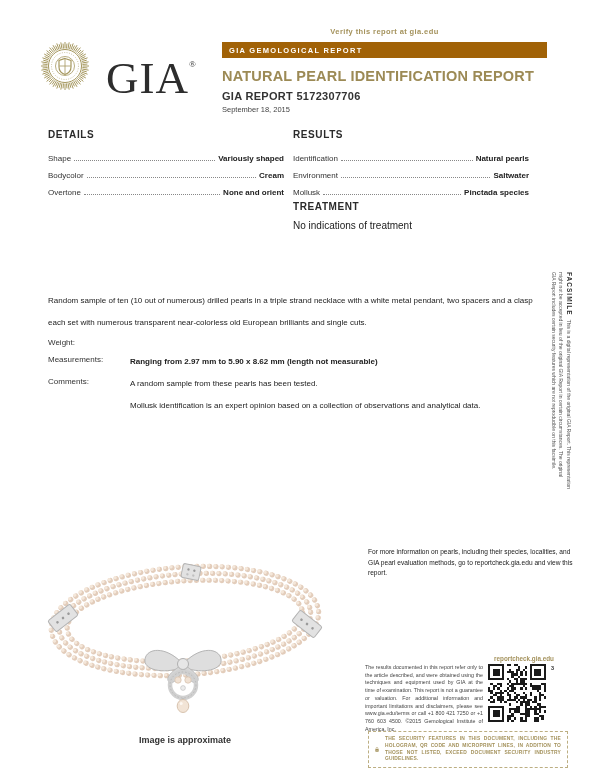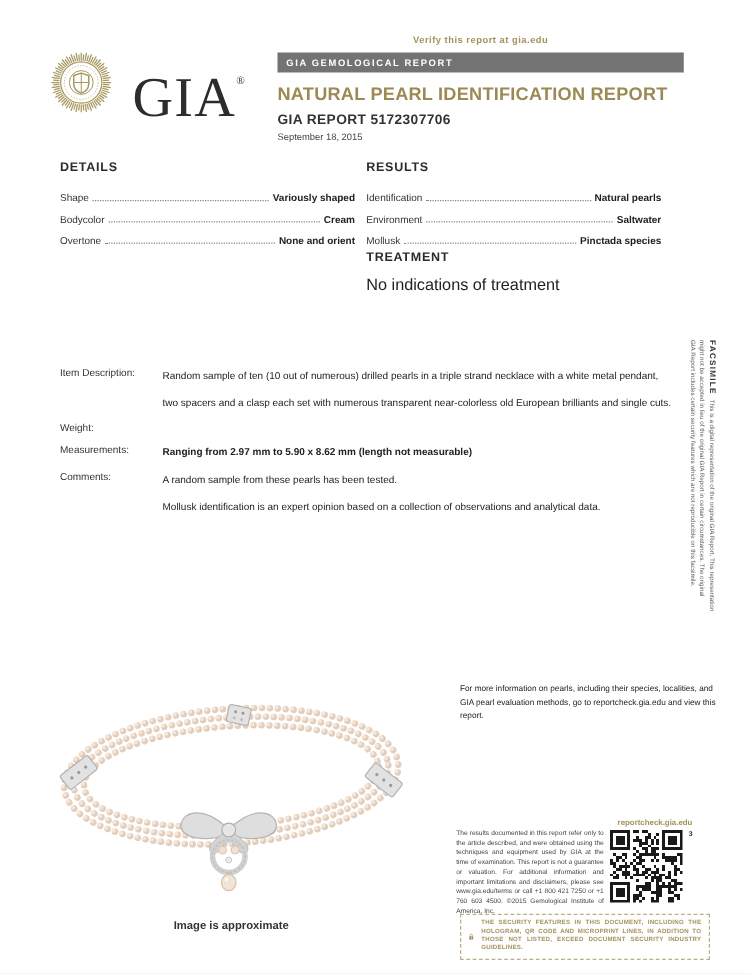--- a/index.html
+++ b/index.html
@@ -16,37 +16,37 @@
     font-family:"Liberation Serif", serif; font-size:45px; line-height:44px;
     color:#2d2d2d; letter-spacing:1px;
   }
   .gia-reg { font-size:9px; vertical-align:26px; letter-spacing:0; }
   .header-right { position:absolute; left:222px; top:27px; width:325px; }
   .verify {
     text-align:center; color:#a4925c; font-size:7.5px; font-weight:bold;
     letter-spacing:0.4px; margin-bottom:6px;
   }
   .banner {
-    background:#737373; color:#ffffff; font-size:7.5px; font-weight:bold;
+    background:#a16207; color:#ffffff; font-size:7.5px; font-weight:bold;
     letter-spacing:1.3px; padding:4px 17px 3px 7px;
   }
   .title { margin-top:10px; color:#9c8a55; font-size:14.5px; font-weight:bold; letter-spacing:0.2px; }
   .report-no { margin-top:6px; color:#333; font-size:11px; font-weight:bold; letter-spacing:0.3px; }
   .date { margin-top:3px; color:#444; font-size:7.5px; }
   
   .col { position:absolute; width:236px; }
   .details-col { left:48px; top:129px; }
   .results-col { left:293px; top:129px; }
   .col-heading { font-size:10px; font-weight:bold; color:#2b2b2b; letter-spacing:0.6px; margin-bottom:7px; }
   .kv-row { display:flex; align-items:flex-end; font-size:8px; height:17px; }
   .kv-label { color:#333; white-space:nowrap; padding-bottom:1px; }
   .kv-leader { flex:1; border-bottom:1.2px dotted #888; margin:0 3px 3px; }
   .kv-value { font-weight:bold; color:#222; white-space:nowrap; padding-bottom:1px; }
   .treatment { position:absolute; left:293px; top:201px; width:236px; }
-  .treatment-text { font-size:13px; color:#222; margin-top:8px; }
+  .treatment-text { font-size:10px; color:#222; margin-top:8px; }
   
   .desc { position:absolute; left:48px; top:290px; width:492px; font-size:8px; color:#222; }
   .desc-row { display:flex; }
   .desc-label { width:82px; flex:none; color:#333; line-height:17px; }
   .desc-value { flex:1; line-height:22px; }
   .bold { font-weight:bold; }
   
   .facsimile {
     position:absolute; left:573px; top:272px; width:218px;
     transform:rotate(90deg); transform-origin:0 0;
@@ -204,21 +204,20 @@
     </div>
   </div>
 
   <div class="treatment">
     <div class="col-heading">TREATMENT</div>
     <div class="treatment-text">No indications of treatment</div>
   </div>
 
   <div class="desc">
     <div class="desc-row">
-      <div class="desc-label">Item Description:</div>
       <div class="desc-value">Random sample of ten (10 out of numerous) drilled pearls in a triple strand necklace with a white metal pendant, two spacers and a clasp each set with numerous transparent near-colorless old European brilliants and single cuts.</div>
     </div>
     <div class="desc-row">
       <div class="desc-label">Weight:</div>
     </div>
     <div class="desc-row">
       <div class="desc-label">Measurements:</div>
       <div class="desc-value bold">Ranging from 2.97 mm to 5.90 x 8.62 mm (length not measurable)</div>
     </div>
     <div class="desc-row">

